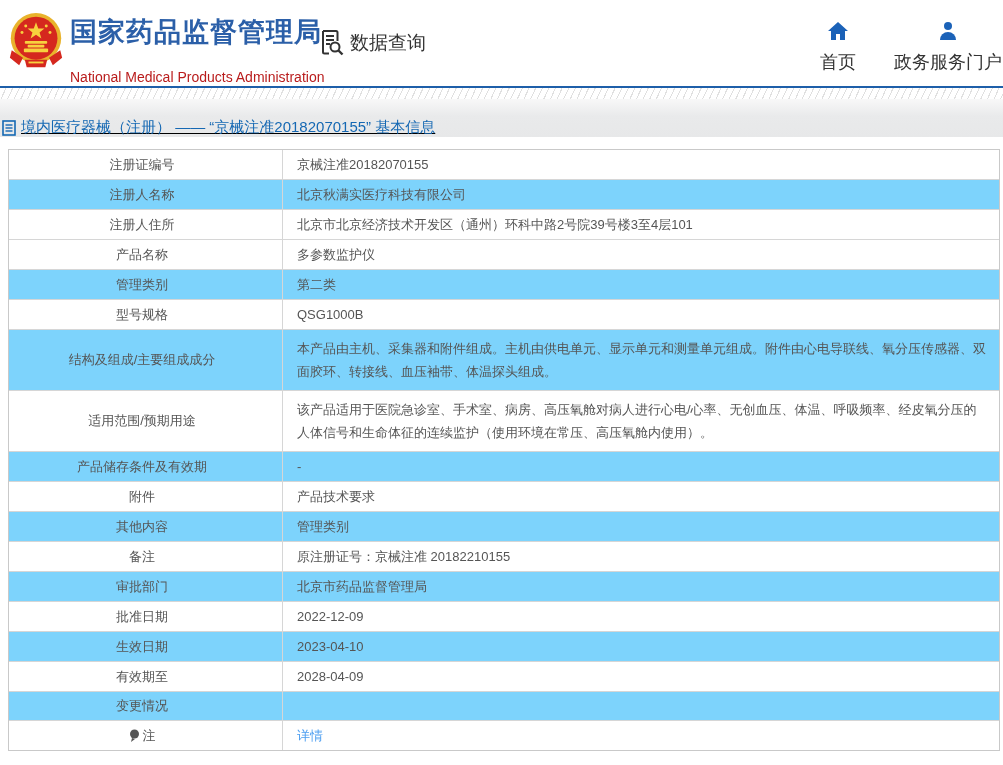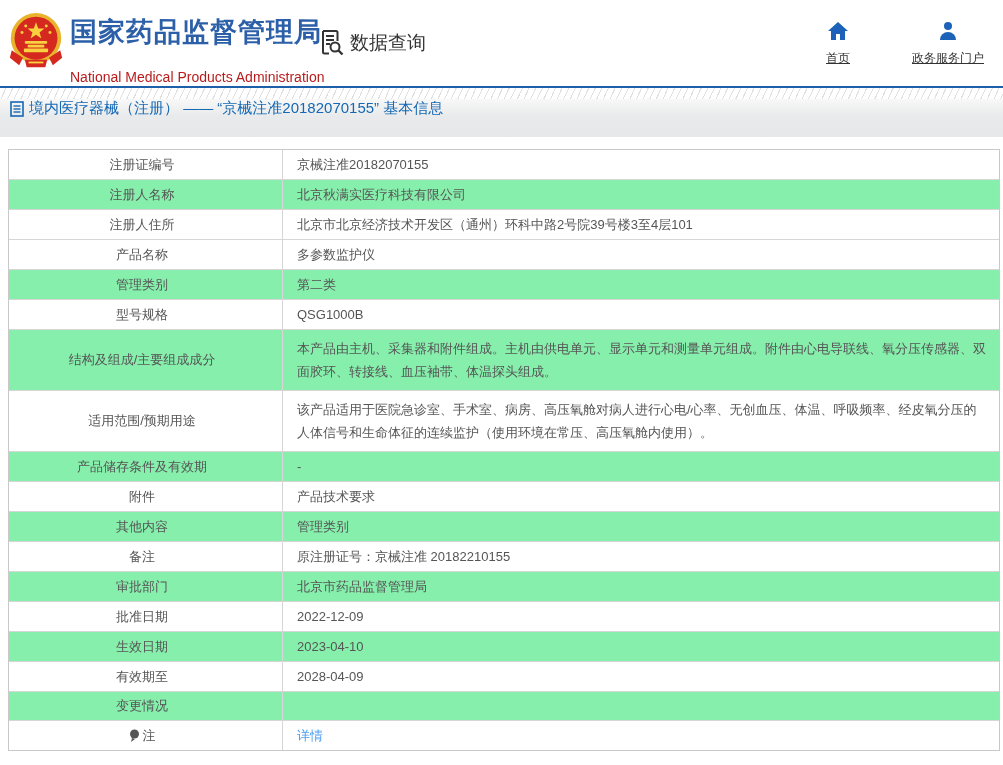--- a/index.html
+++ b/index.html
@@ -11,37 +11,37 @@
   .header { position:relative; height:86px; background:#fff; }
   .emblem { position:absolute; left:8px; top:11px; width:56px; height:60px; }
   .brand { position:absolute; left:70px; top:16px; }
   .brand-cn { font-size:27px; font-weight:bold; color:#2b5fa8; letter-spacing:1px; line-height:32px; }
   .brand-en { font-size:14px; color:#b91c1c; margin-top:21px; }
   .section-entry { position:absolute; left:318px; top:29px; display:flex; align-items:center; gap:5px;justify-content:center; }
   .section-entry .txt { font-size:19px; color:#333; }
   .topnav { position:absolute; top:18px; right:0; display:flex; }
   .topnav .navitem { width:110px; text-align:center; cursor:pointer; }
   .topnav .navitem .ic { height:26px; display:flex; justify-content:center; align-items:center; }
-  .topnav .navitem .lb { font-size:12px; color:#333; margin-top:6px; white-space:nowrap;text-decoration:underline; }
+  .topnav .navitem .lb { font-size:18px; color:#333; margin-top:6px; white-space:nowrap; }
 
   .blue-rule { height:2px; background:#1e5fa9; }
   .hatch { height:11px; background:
     repeating-linear-gradient(115deg,#ffffff 0px,#ffffff 5px,#e0e0e0 5px,#e0e0e0 6px); }
 
   
   .crumb-band { height:38px; background:linear-gradient(180deg,#f8f8f8 0%,#e9eaeb 45%,#e7e8e9 100%);
-    display:flex; align-items:flex-start; padding-left:10px; }
+    display:flex; align-items:flex-end; padding-left:2px;text-decoration:underline; }
   .crumb { display:flex; align-items:center; gap:5px; font-size:15px; color:#1568b3; }
   .crumb .ci { display:flex; align-items:center; }
 
   
   .tbl-wrap { margin:12px 0 0 8px; width:992px; border:1px solid #c9c9c9; }
   .row { display:flex; min-height:29px; border-top:1px solid #d6d6d6; background:#fff; }
   .row:first-child { border-top:none; }
-  .row.alt { background:#86efac; }
+  .row.alt { background:#7dd3fc; }
   .cell-label { width:274px; flex:0 0 274px; display:flex; align-items:center; justify-content:center;
     text-align:right; padding:4px 13px 4px 6px; font-size:13px; color:#555;
     border-right:1px solid #d6d6d6; gap:3px; }
   .cell-value { flex:1; display:flex; align-items:center; padding:4px 12px 4px 14px;
     font-size:13px; color:#555; line-height:21px; }
   .row.tall .cell-value { line-height:23px; padding-top:7px; padding-bottom:7px; }
   .link { color:#4d9ef0; cursor:pointer; text-decoration:none; }
 </style>
 </head>
 <body>

